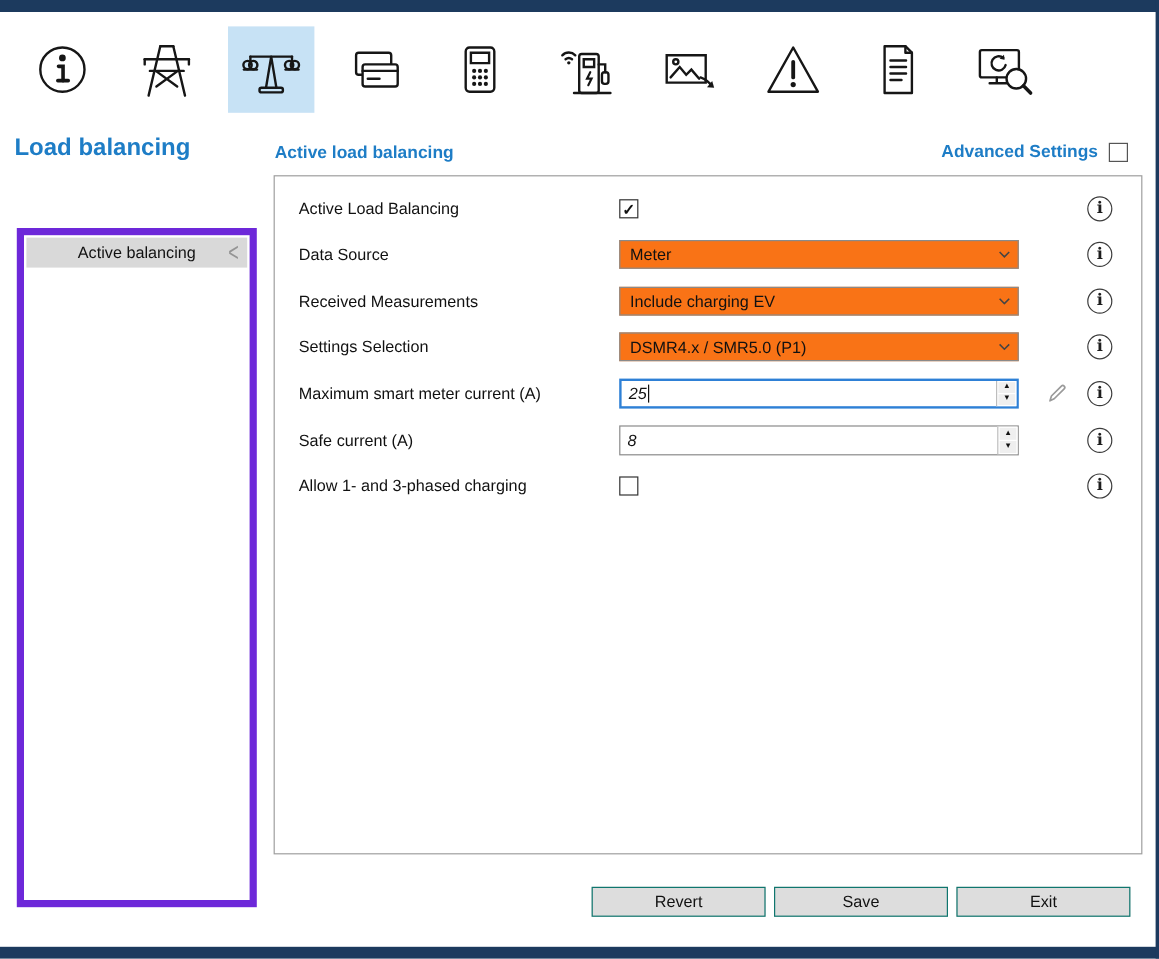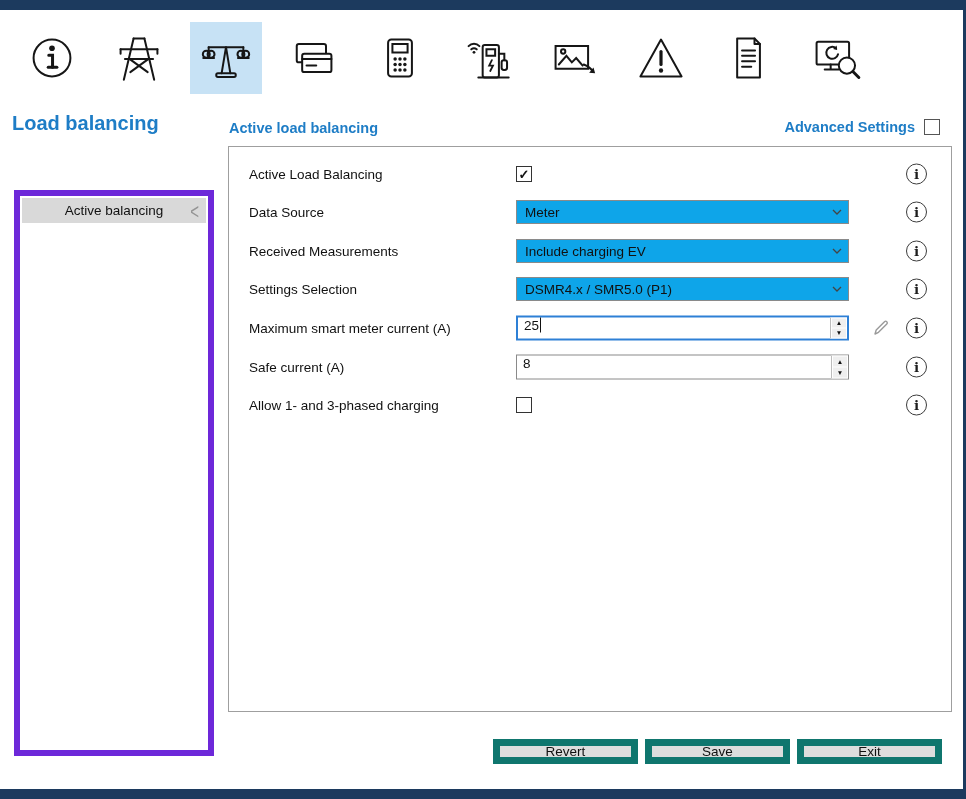--- a/index.html
+++ b/index.html
@@ -28,33 +28,33 @@
 
   .main-title{position:absolute;left:229px;top:120px;font-size:14.5px;font-weight:bold;color:var(--accent);}
   .advanced{position:absolute;right:26px;top:119px;display:flex;align-items:center;gap:9px;justify-content:space-between;}
   .adv-lbl{color:var(--accent);font-weight:bold;font-size:14.5px;}
   .adv-box{width:16px;height:16px;border:1px solid #555;background:#fff;cursor:pointer;}
 
   .main{position:absolute;left:228px;top:146px;width:724px;height:566px;border:1px solid #9f9f9f;background:#fff;}
   .row{position:absolute;left:20px;width:684px;height:26px;}
   .f-label{position:absolute;left:0;top:50%;transform:translateY(-50%);font-size:13.5px;color:#111;}
   .checkbox{position:absolute;left:267px;top:50%;transform:translateY(-50%);width:16px;height:16px;border:1px solid #333;background:#fff;display:flex;align-items:center;justify-content:center;font-size:13px;font-weight:bold;color:#111;line-height:1;cursor:pointer;}
-  .select{position:absolute;left:267px;top:50%;transform:translateY(-50%);width:333px;height:24px;border:1px solid #8a8a8a;background:#0ea5e9;display:flex;align-items:center;padding:0 24px 0 8px;font-size:13.5px;cursor:pointer;}
+  .select{position:absolute;left:267px;top:50%;transform:translateY(-50%);width:333px;height:24px;border:1px solid #8a8a8a;background:#f97316;display:flex;align-items:center;padding:0 24px 0 8px;font-size:13.5px;cursor:pointer;}
   .sel-arrow{position:absolute;right:6px;top:50%;transform:translateY(-50%);display:flex;}
   .numwrap{position:absolute;left:267px;top:50%;transform:translateY(-50%);width:333px;height:25px;border:1px solid #8a8a8a;background:#fff;display:flex;}
   .numwrap.focused{border:2px solid var(--focus-border);}
-  .num-text{flex:1;display:flex;align-items:flex-start;padding-left:6px;font-size:13.5px;}
+  .num-text{flex:1;display:flex;align-items:center;padding-left:6px;font-size:13.5px;font-style:italic;}
   .caret{width:1px;height:15px;background:#111;margin-left:1px;}
   .spin{width:17px;display:flex;flex-direction:column;gap:1px;padding:1px;background:#fff;border-left:1px solid #bdbdbd;}
   .spin-btn{flex:1;background:#efefef;display:flex;align-items:center;justify-content:center;font-size:6.5px;color:#111;line-height:1;cursor:pointer;}
   .f-pencil{position:absolute;left:622px;top:50%;transform:translateY(-50%);display:flex;}
   .info{position:absolute;left:657px;top:50%;transform:translateY(-50%);width:21px;height:21px;border:1.6px solid #3c3c3c;border-radius:50%;display:flex;align-items:center;justify-content:center;cursor:pointer;}
   .info span{font-family:"DejaVu Serif",serif;font-weight:bold;font-size:13.5px;color:#1d1d1d;line-height:1;}
 
-  .btn{position:absolute;top:739px;width:145px;height:25px;background:var(--button-bg);border:7px solid #0f766e;display:flex;align-items:center;justify-content:center;font-size:13.5px;cursor:pointer;}
+  .btn{position:absolute;top:739px;width:145px;height:25px;background:var(--button-bg);border:1px solid #0f766e;display:flex;align-items:center;justify-content:center;font-size:13.5px;cursor:pointer;}
 </style>
 </head>
 <body>
 
 <div class="window">
   <div class="frame top"></div>
   <div class="frame bottom"></div>
   <div class="frame right"></div>
 
   <div class="toolbar">

